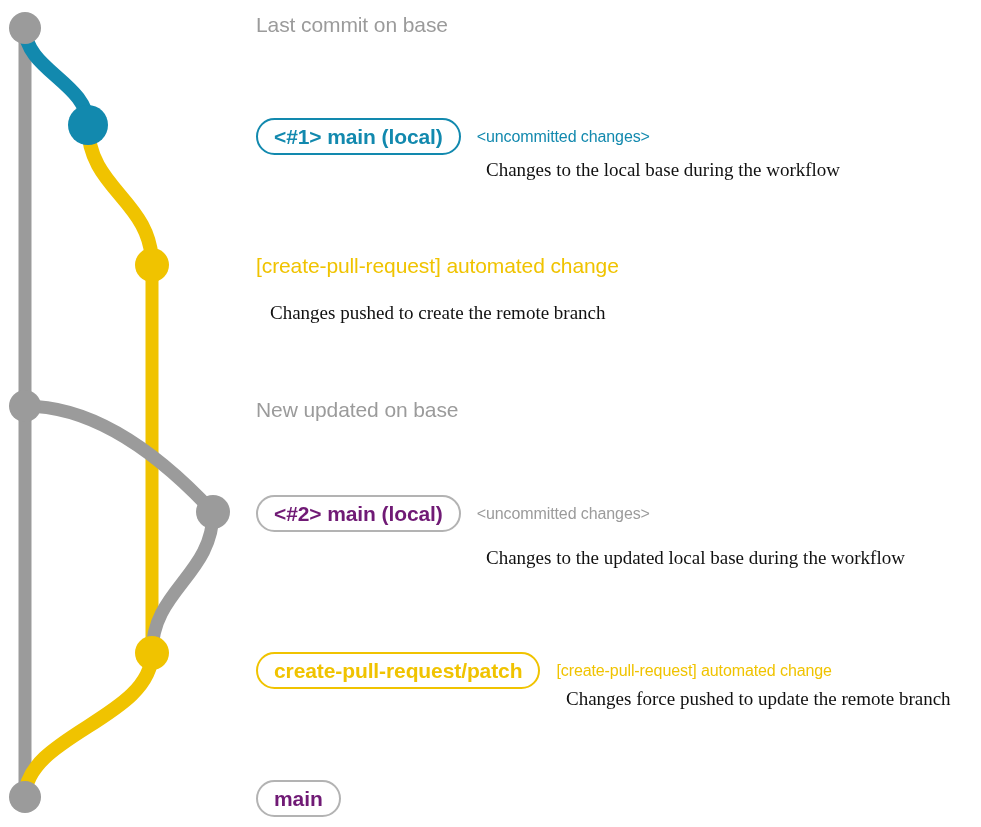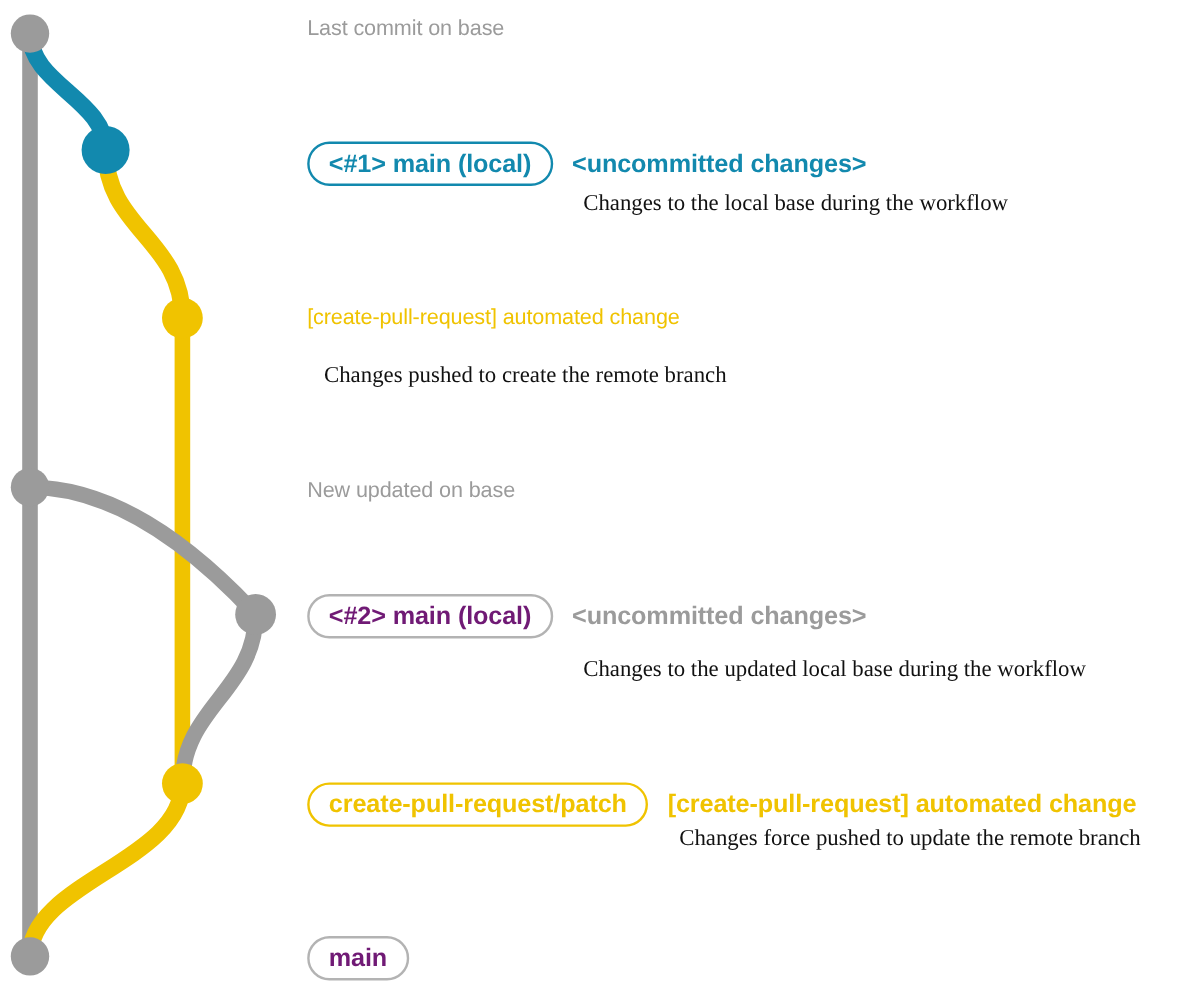--- a/index.html
+++ b/index.html
@@ -45,32 +45,32 @@
     font-size: 21px;
     font-weight: 700;
     letter-spacing: -0.1px;
     line-height: 1;
   }
   .pill.blue   { border-color: #1289ae; color: #1289ae; }
   .pill.gray   { border-color: #b3b3b3; color: #701a75; }
   .pill.yellow { border-color: #f0c300; color: #f0c300; }
 
   .subject {
-    font-size: 21px;
-    font-weight: 700;
+    font-size: 16px;
+    font-weight: 400;
     letter-spacing: -0.1px;
     line-height: 1;
   }
   .subject.blue   { color: #1289ae; }
   .subject.gray   { color: #9b9b9b; }
   .subject.yellow { color: #f0c300; }
   .subject.pad    { margin-left: 16px; }
 
   .headline {
-    font-size: 18px;
+    font-size: 21px;
     font-weight: 400;
     letter-spacing: -0.1px;
     line-height: 1;
     color: #9b9b9b;
   }
   .headline.yellow { color: #f0c300; }
 
   .note {
     position: absolute;
     font-family: "Liberation Serif", serif;

